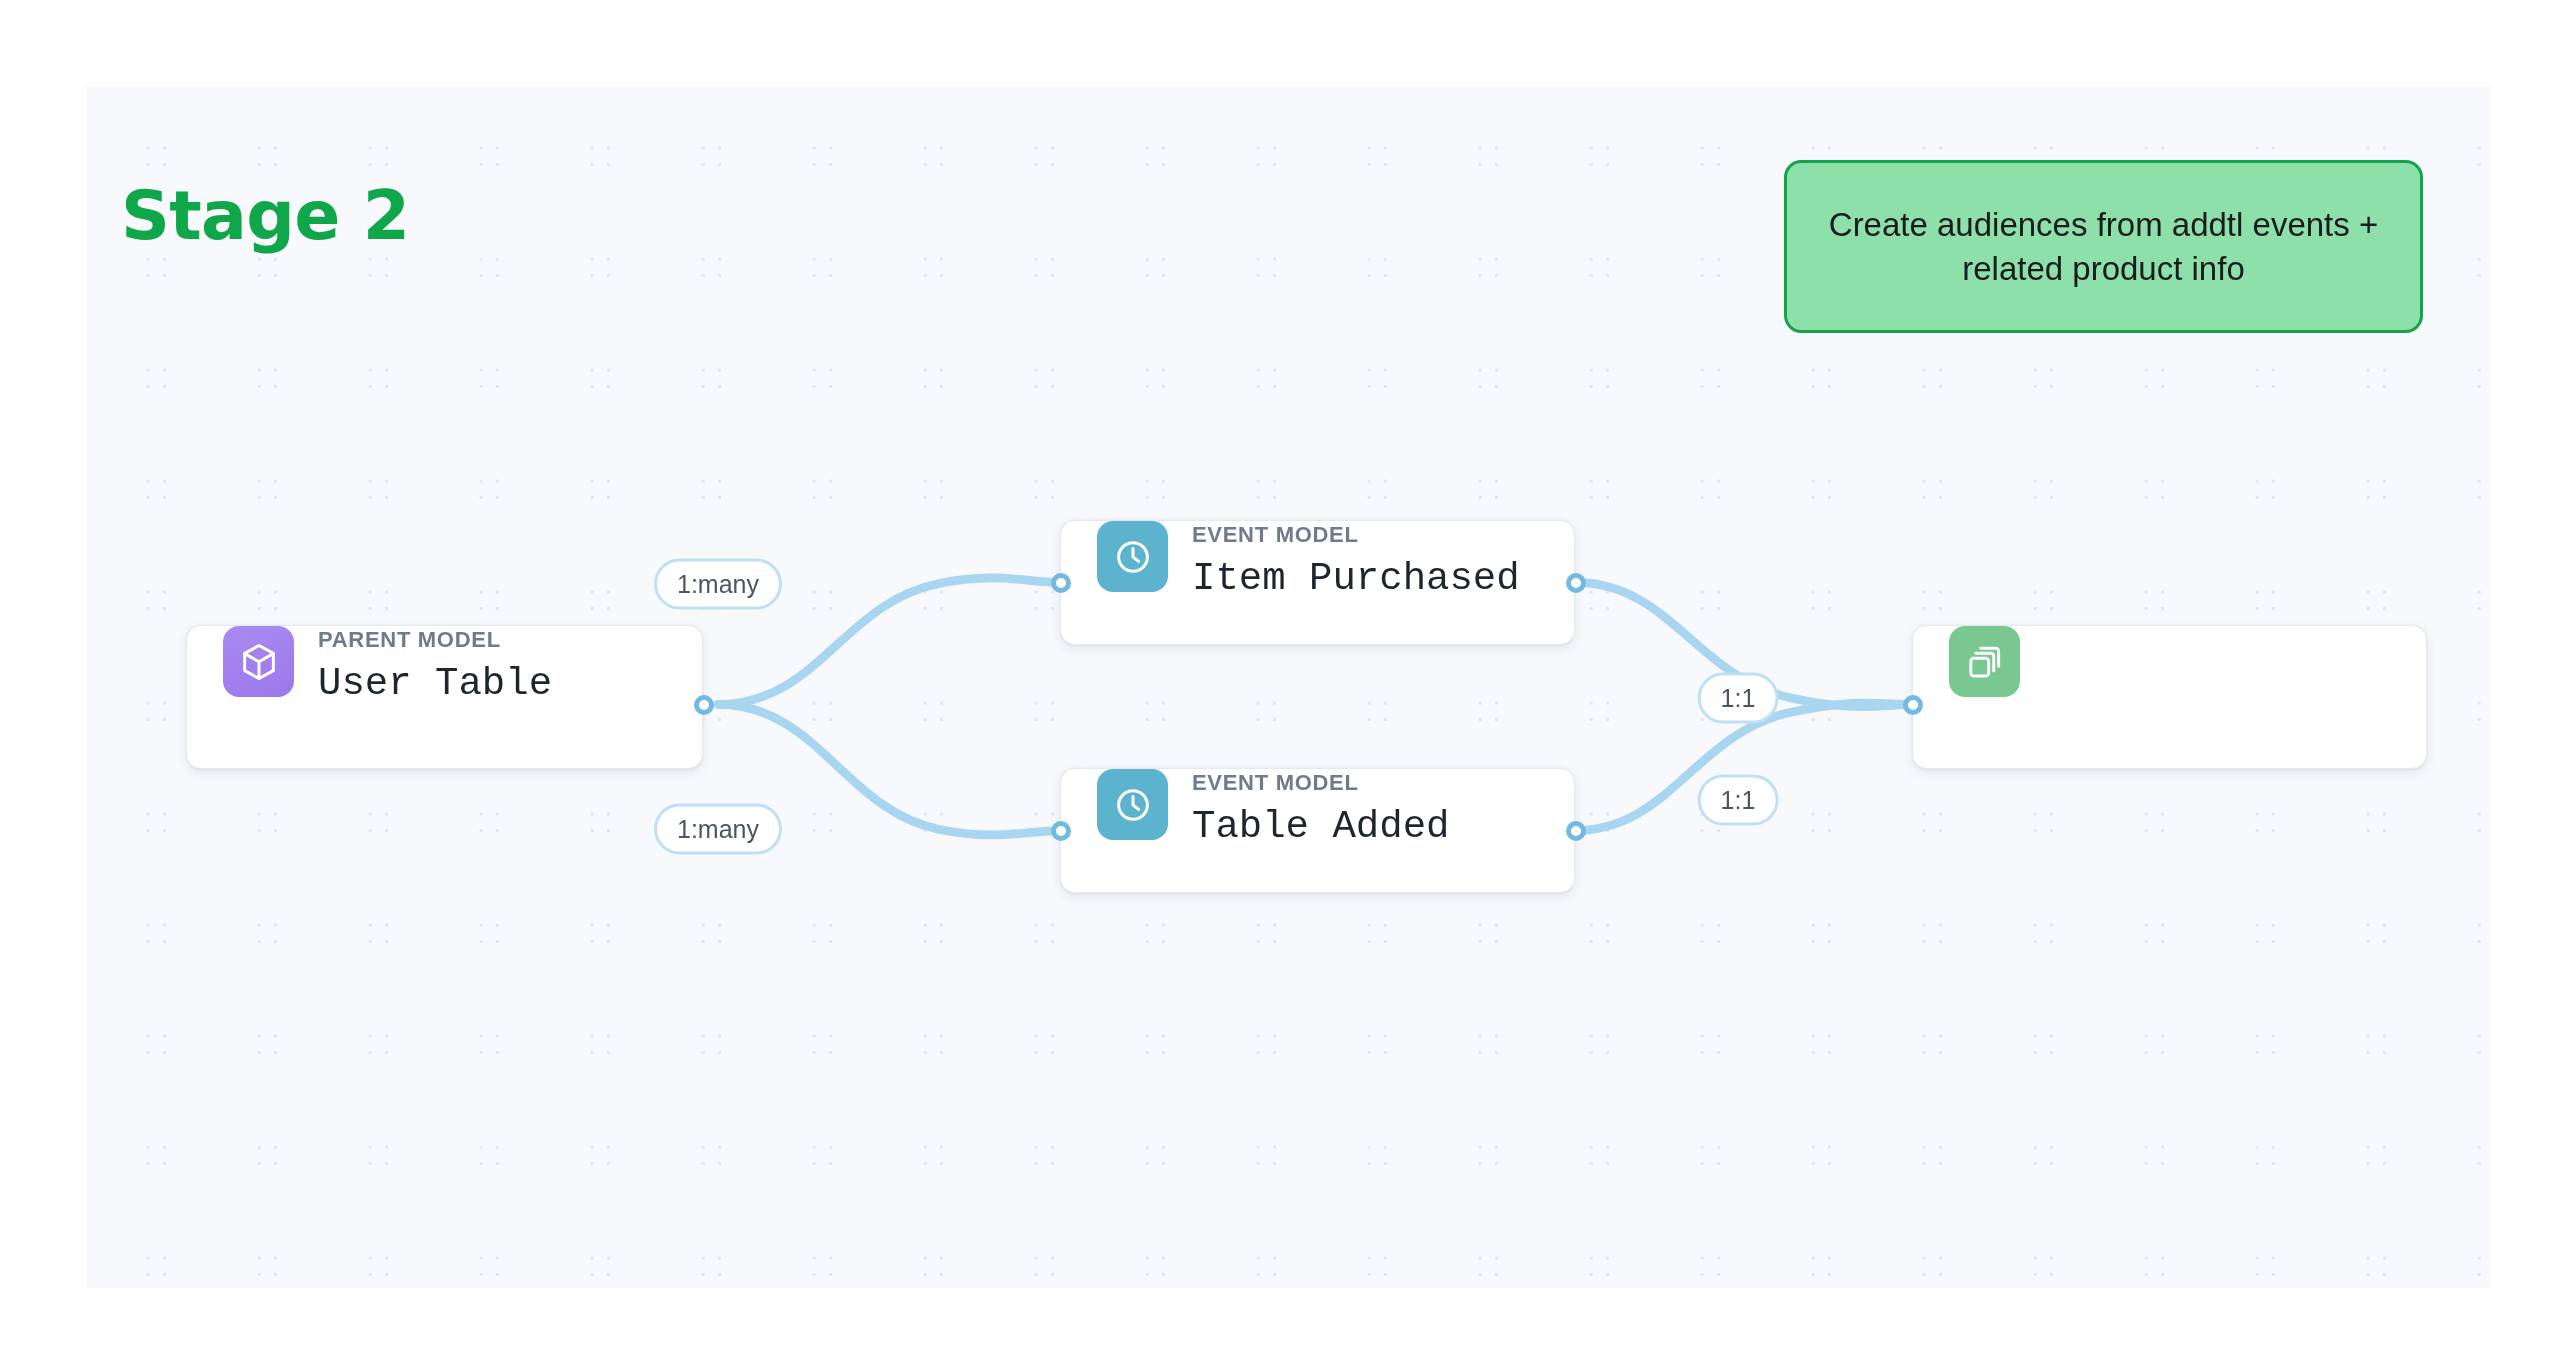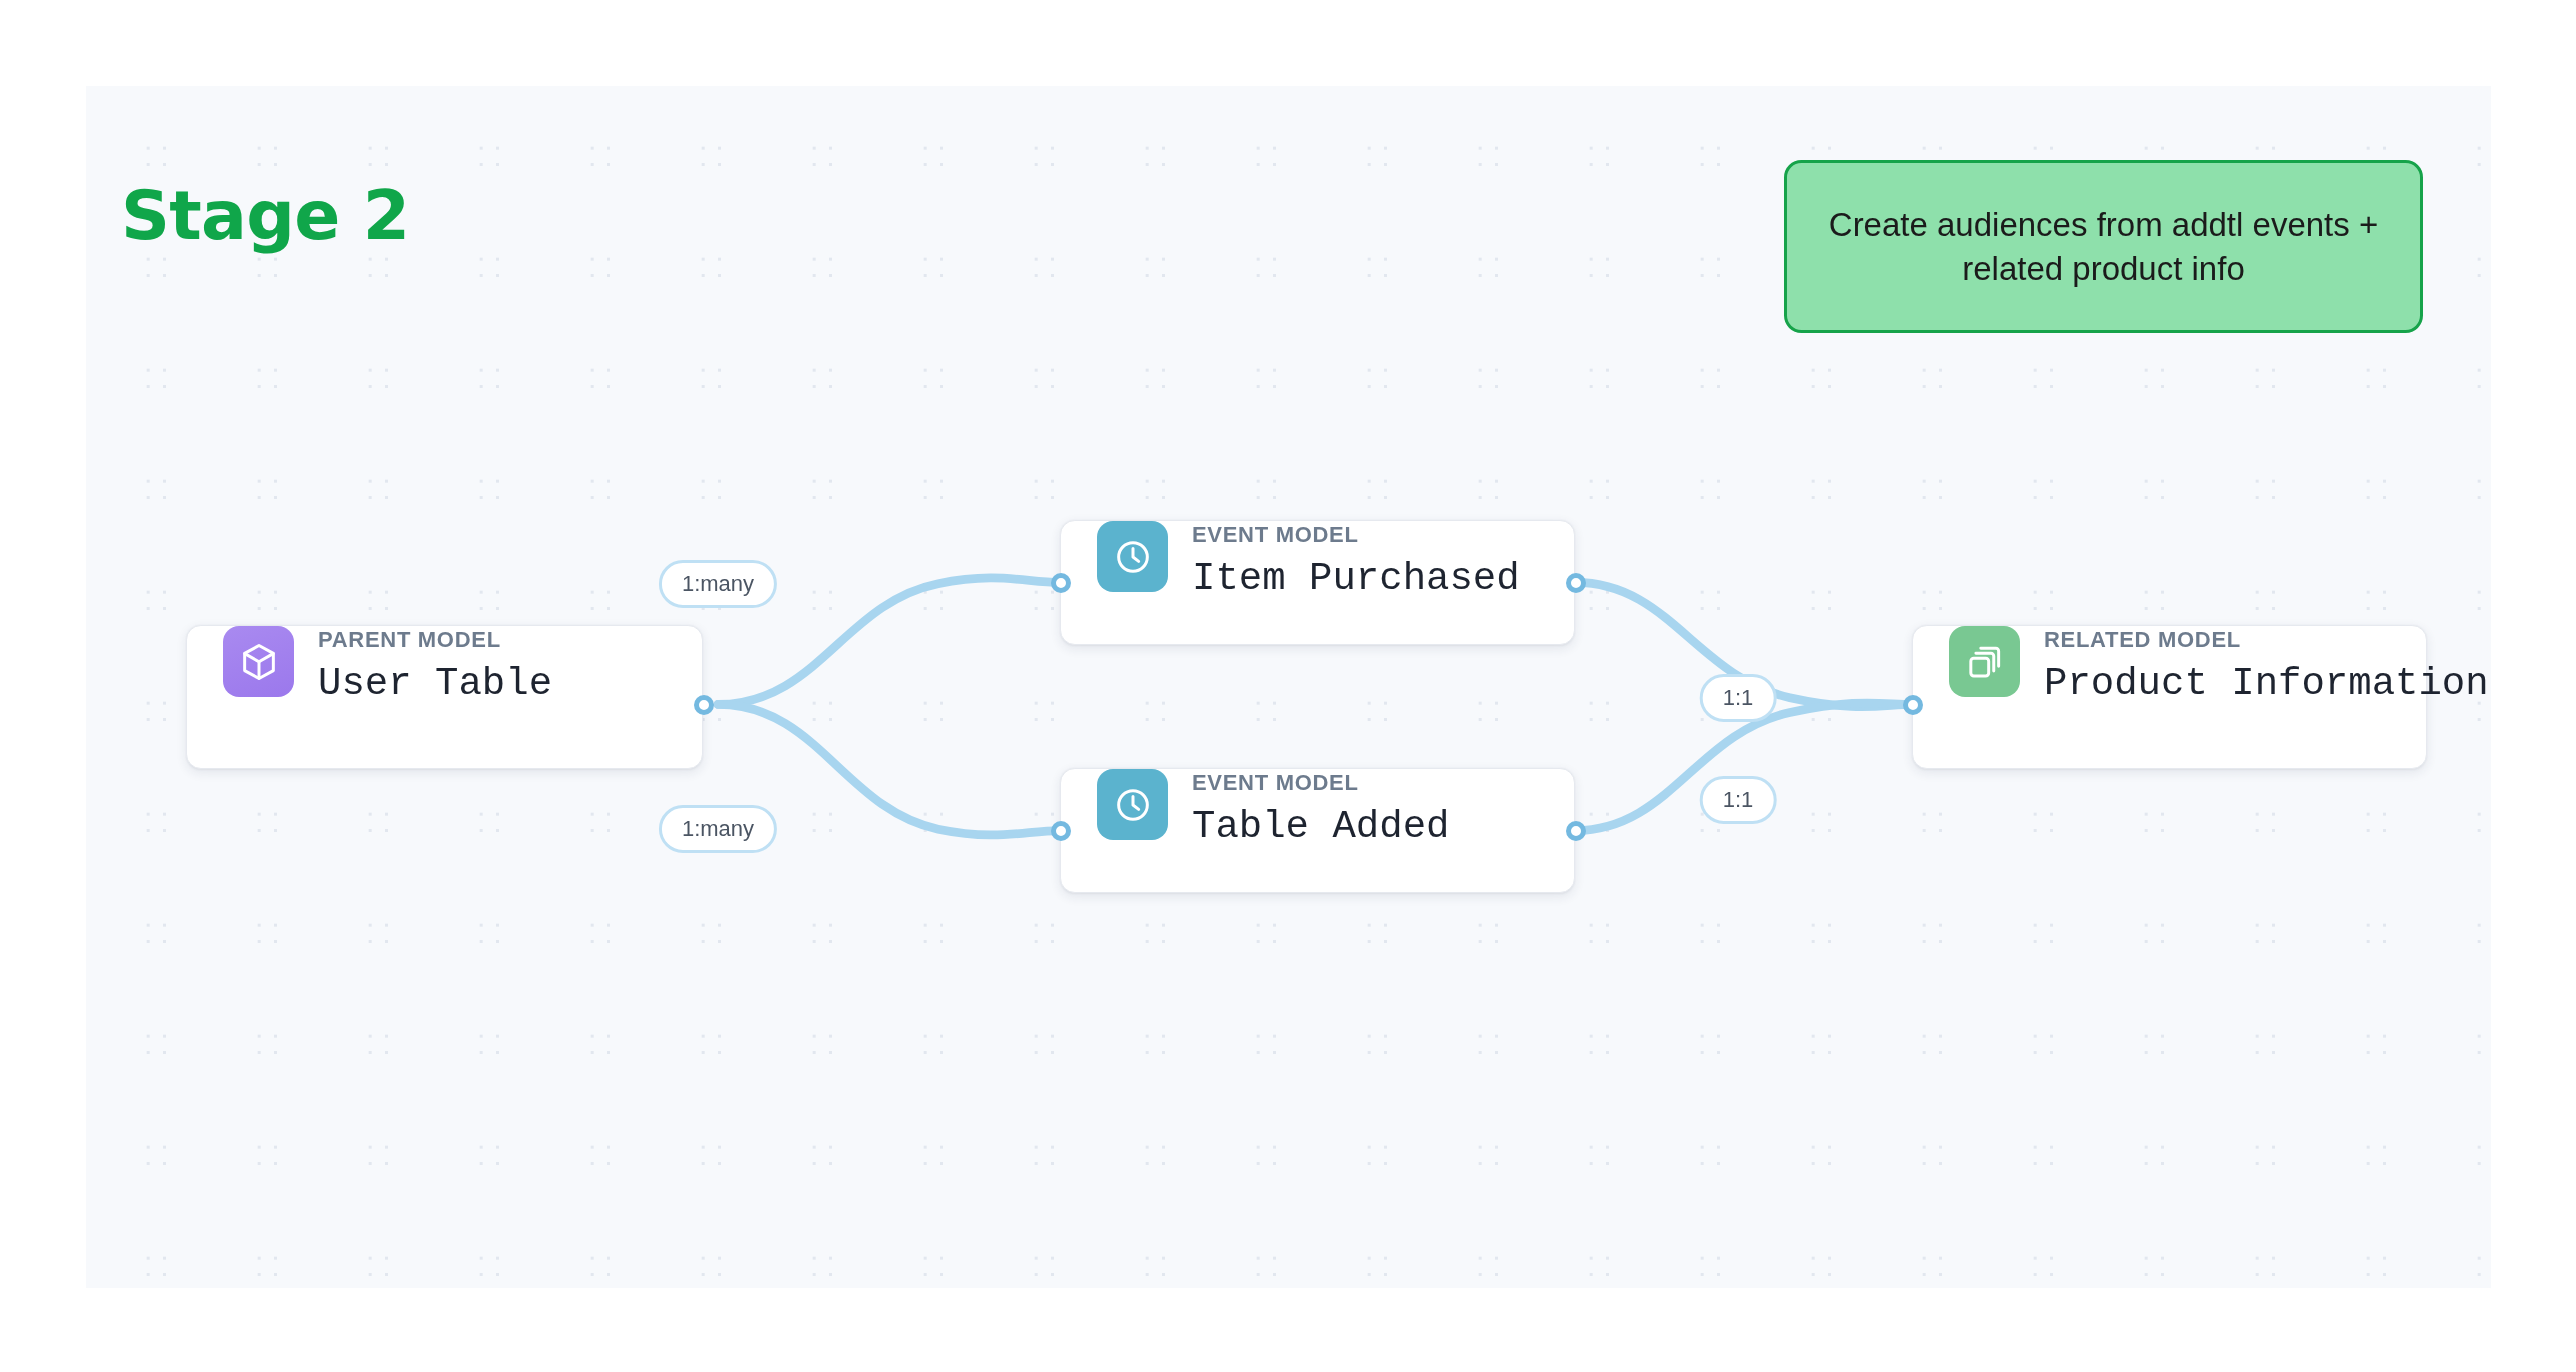--- a/index.html
+++ b/index.html
@@ -145,21 +145,21 @@
   .edge-label {
     position: absolute;
     transform: translate(-50%, -50%);
     background: #ffffff;
     border: 3.4px solid #bfe0f4;
     border-radius: 670px;
     display: flex;
     align-items: center;
     justify-content: center;
     font-family: "Liberation Sans", sans-serif;
-    font-size: 22px;
+    font-size: 25px;
     color: #4b5563;
     white-space: nowrap;
     padding: 8px 20px;
   }
 </style>
 </head>
 <body>
 
 <div id="stage">
 
@@ -236,24 +236,20 @@
     </div>
 
     <div class="node" style="left:1826px; top:539px; width:515px; height:144px;">
       <div class="node-icon green">
         <svg width="42" height="42" viewBox="0 0 24 24" fill="none" stroke="#ffffff" stroke-width="1.7" stroke-linejoin="round" stroke-linecap="round">
           <path d="M9.6 4.2h8.6a1.6 1.6 0 0 1 1.6 1.6v8.6"></path>
           <path d="M6.8 7h8.6a1.6 1.6 0 0 1 1.6 1.6v8.6"></path>
           <rect x="3.9" y="9.8" width="10.2" height="10.2" rx="1.7"></rect>
         </svg>
       </div>
-      <div class="node-text">
-        <div class="node-kicker">RELATED MODEL</div>
-        <div class="node-title">Product Information</div>
-      </div>
       <div class="port" style="left:0px; top:79px;"></div>
     </div>
 
   </div>
 
   <div id="stage-title">Stage 2</div>
 
   <div id="callout">
     <div id="callout-text">Create audiences from addtl events + related product info</div>
   </div>

